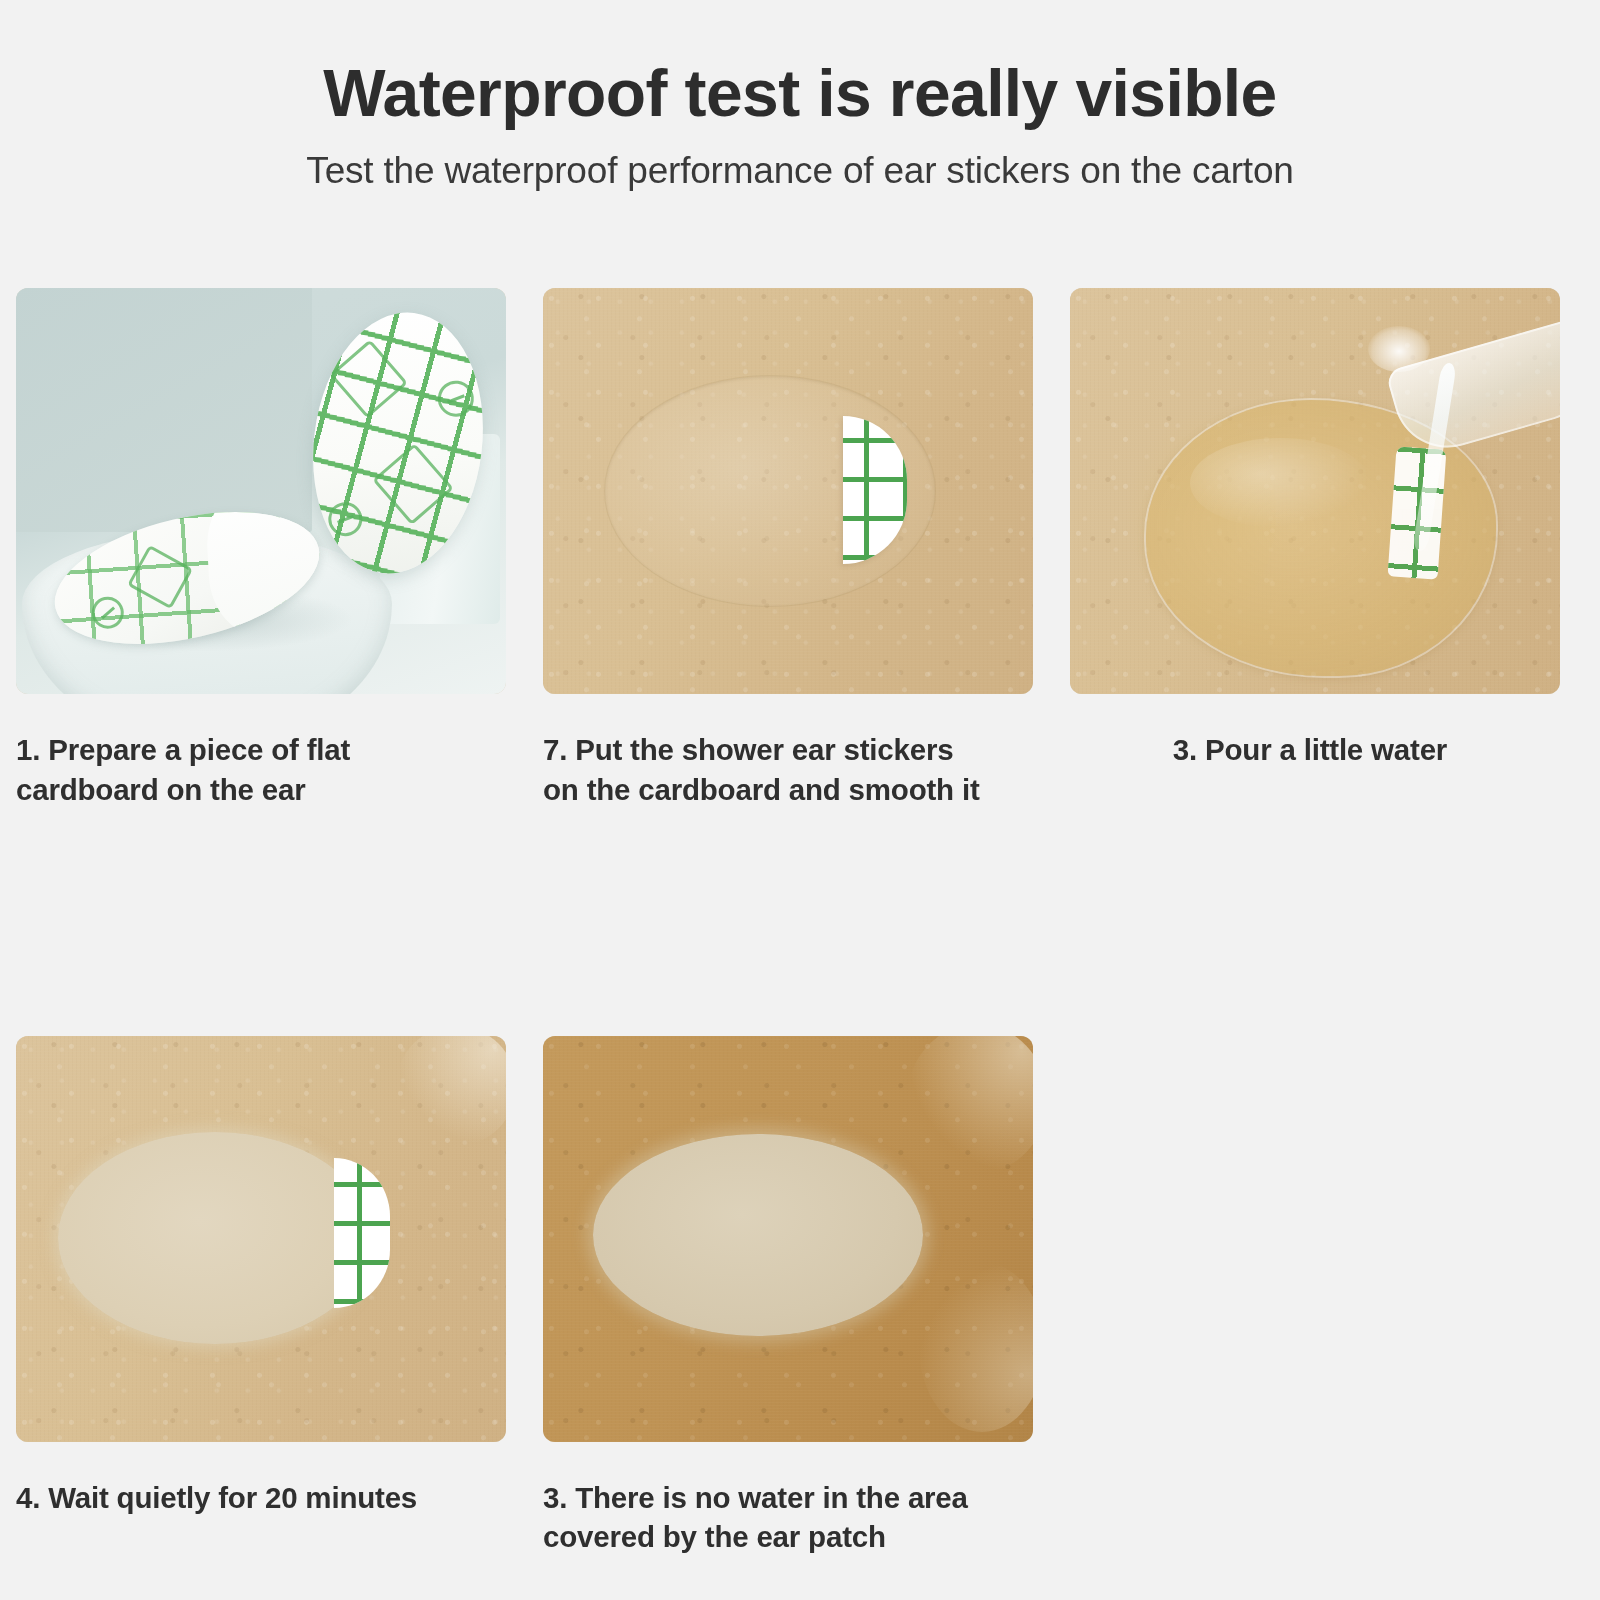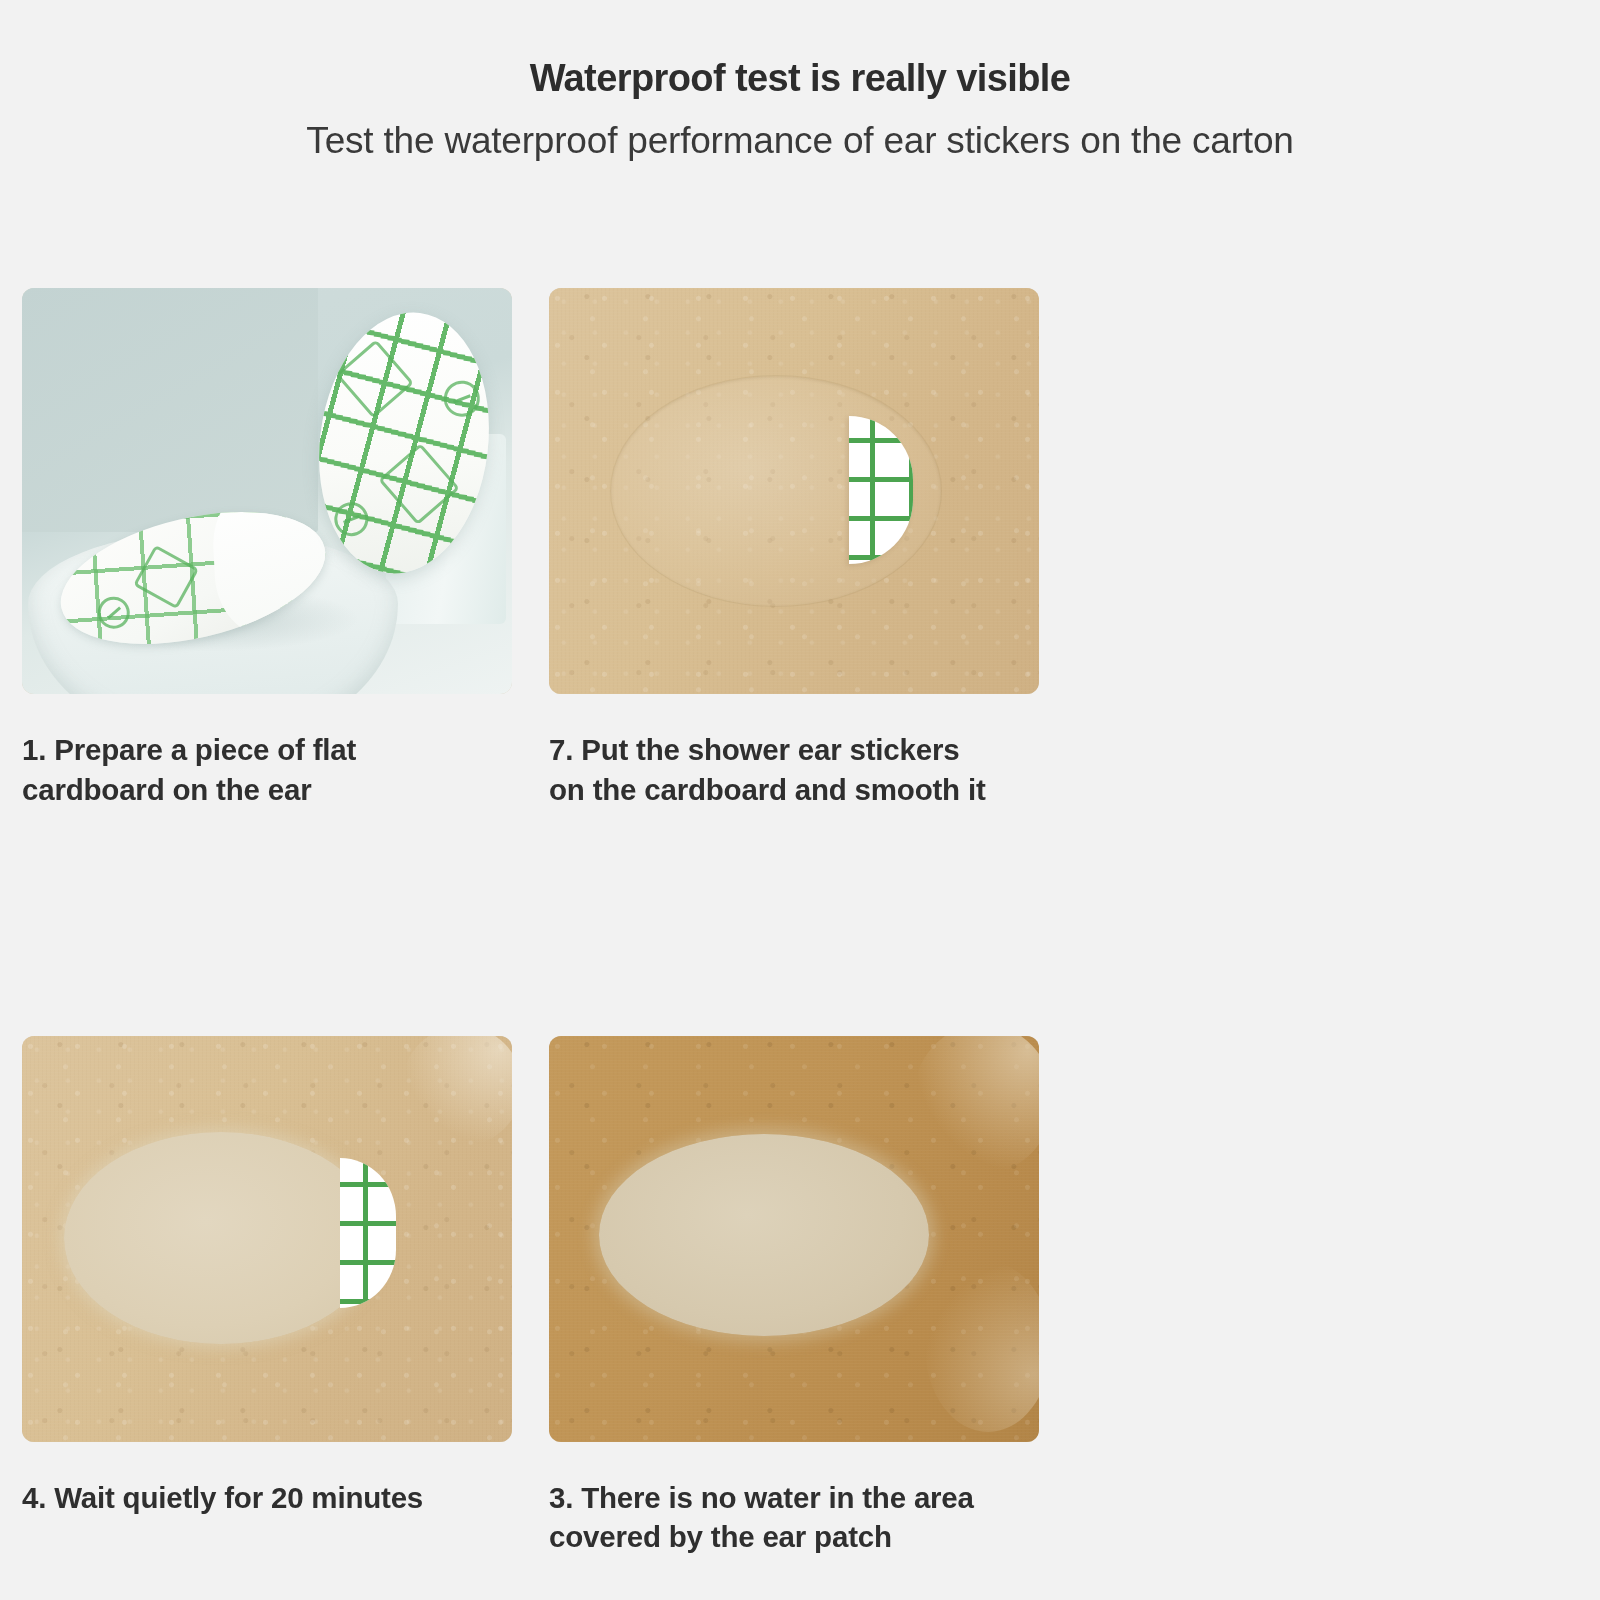--- a/index.html
+++ b/index.html
@@ -22,40 +22,40 @@
     background: #f2f2f2;
     box-sizing: border-box;
   }
 
   
   .header {
     padding-top: 58px;
     text-align: center;
   }
   .page-title {
-    font-size: 38px;
+    font-size: 66px;
     font-weight: bold;
     color: #2d2d2d;
     letter-spacing: -0.6px;
     line-height: 1.08;
     margin: 0;
   }
   .page-subtitle {
     font-size: 37px;
     font-weight: normal;
     color: #3a3a3a;
     letter-spacing: -0.2px;
     margin: 22px 0 0 0;
     line-height: 1.1;
   }
 
   
   .steps-grid {
     position: absolute;
-    left: 22px;
+    left: 16px;
     top: 288px;
     width: 1556px;
     display: grid;
     grid-template-columns: repeat(3, 510px);
     grid-column-gap: 13px;
     grid-row-gap: 0;
     gap: 17px;
   }
   .step-cell {
     width: 510px;
@@ -382,20 +382,36 @@
         <div class="grain"></div>
         <div class="oval-patch p2-oval"></div>
         <div class="liner-half p2-liner">
           <div class="liner-grid"></div>
         </div>
       </div>
       <div class="caption">7. Put the shower ear stickers
 on the cardboard and smooth it</div>
     </div>
 
+    <div class="step-cell">
+      <div class="photo">
+        <div class="kraft"></div>
+        <div class="grain"></div>
+        <div class="p3-wet2"></div>
+        <div class="p3-wet"></div>
+        <div class="p3-shine"></div>
+        <div class="liner-half p3-liner">
+          <div class="liner-grid"></div>
+        </div>
+        <div class="p3-stream"></div>
+        <div class="p3-splash"></div>
+        <div class="p3-glass"></div>
+      </div>
+      <div class="caption center">3. Pour a little water</div>
+    </div>
 
     <div class="row-gap"></div>
 
     <div class="step-cell row2">
       <div class="photo">
         <div class="kraft"></div>
         <div class="grain"></div>
         <div class="p4-wetedge"></div>
         <div class="oval-patch p4-oval"></div>
         <div class="liner-half p4-liner">

